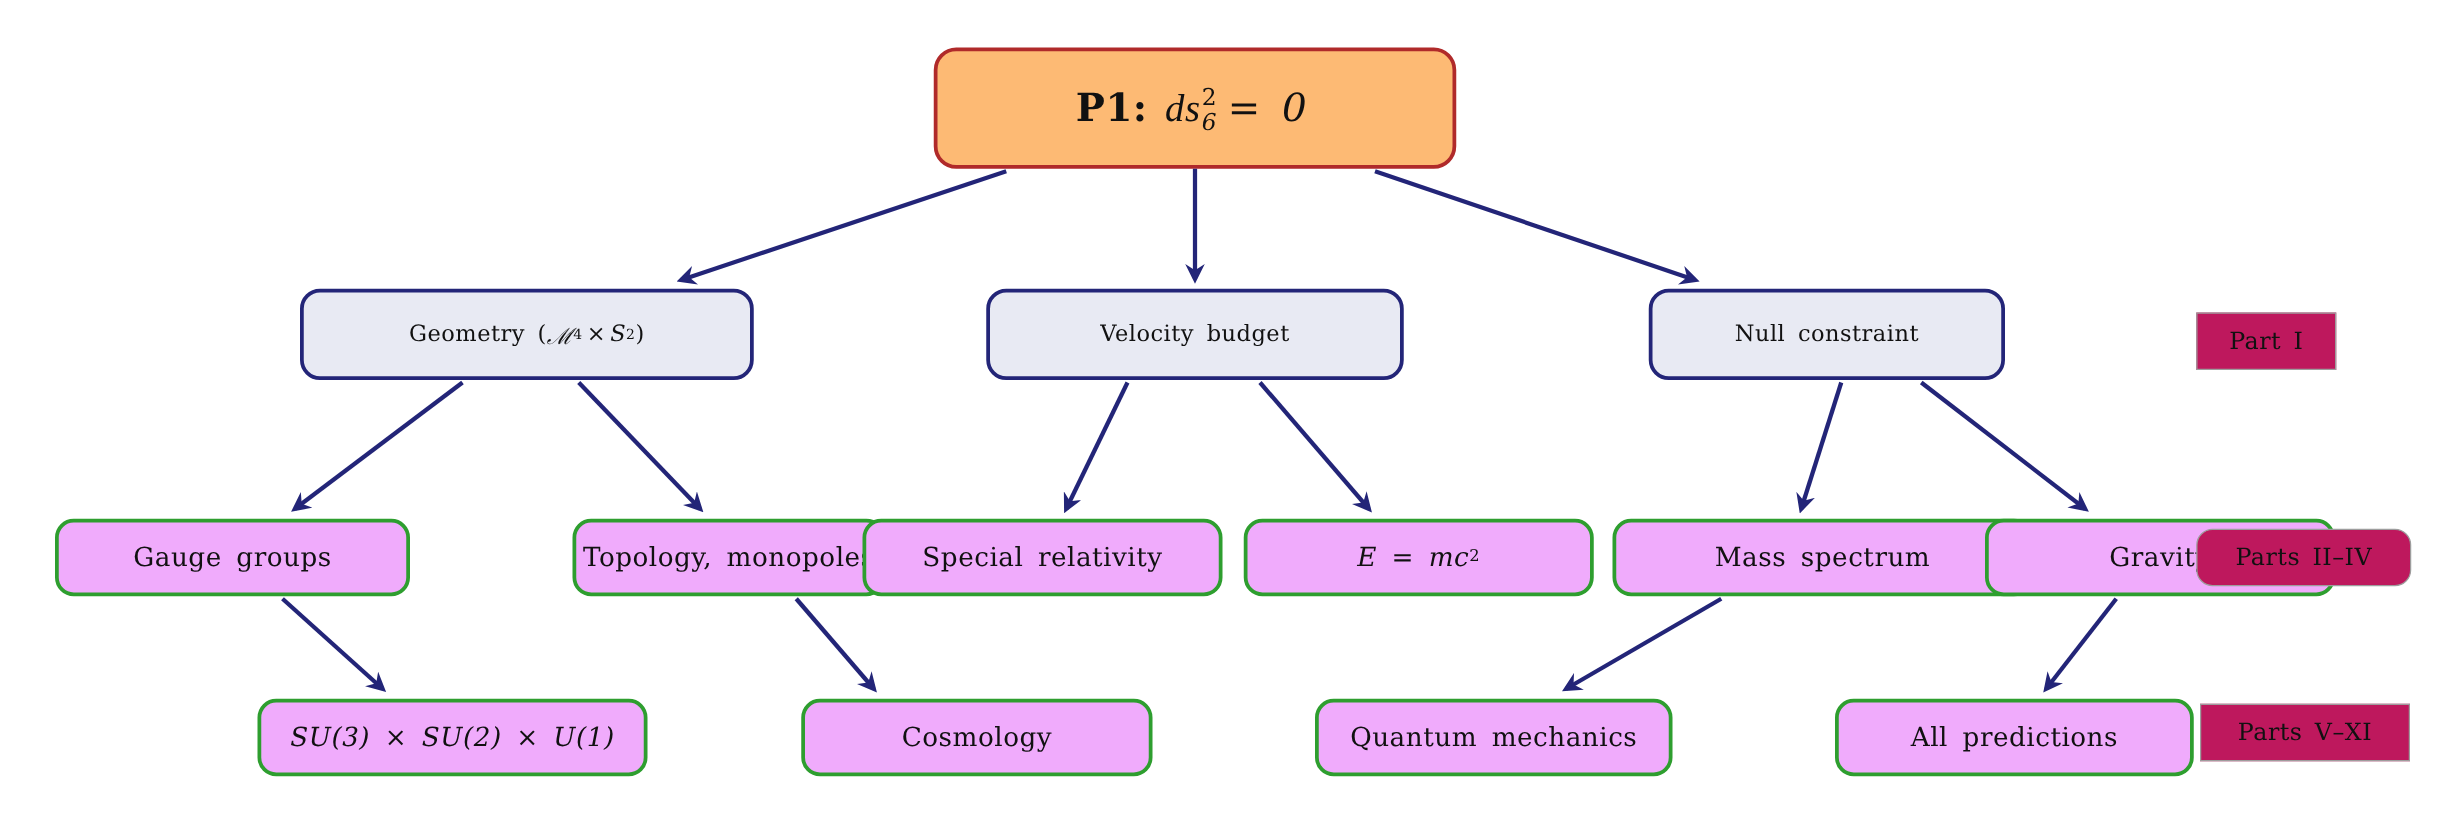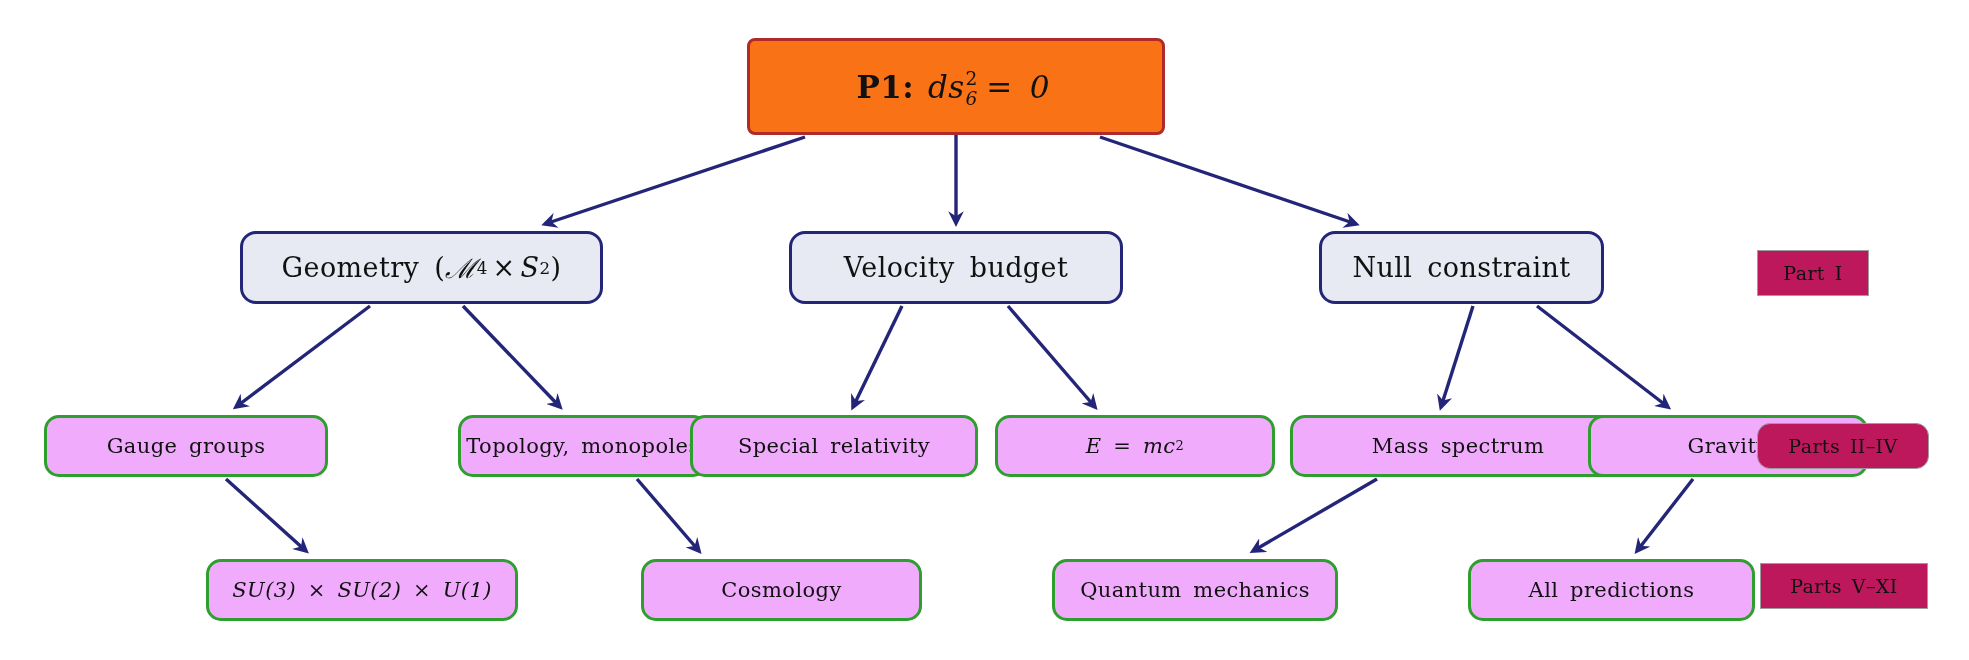--- a/index.html
+++ b/index.html
@@ -12,26 +12,26 @@
   }
   .edges{position:absolute;left:0;top:0;width:1969px;height:660px;z-index:3;pointer-events:none;}
   .box{
     position:absolute;box-sizing:border-box;
     display:flex;align-items:center;justify-content:center;
     text-align:center;color:#111;
     word-spacing:0.22em;letter-spacing:0.4px;
     z-index:2;
   }
   .root-box{
-    border:3.5px solid #b02a2a;background:#f97316;
-    border-radius:8px;font-size:31px;z-index:2;
+    border:3.5px solid #b02a2a;background:#fdba74;
+    border-radius:18px;font-size:31px;z-index:2;
   }
   .blue-box{
     border:3.2px solid #232578;background:#e8eaf3;
-    border-radius:16px;font-size:27px;
+    border-radius:16px;font-size:18px;
   }
   .green-box{
     border:3px solid #2e9e2f;background:#f0abfc;
     border-radius:15px;font-size:21px;
   }
   .over{z-index:4;}
   .under{z-index:2;}
   .plabel{
     position:absolute;box-sizing:border-box;
     display:flex;align-items:center;justify-content:center;
@@ -43,21 +43,21 @@
   .math{font-style:italic;}
   .bold{font-weight:bold;font-style:normal;}
   sup.m{font-size:0.62em;vertical-align:0.55em;line-height:0;}
   .supsub{
     display:inline-flex;flex-direction:column;align-items:flex-start;
     font-size:0.60em;line-height:1.05;margin:0 3px 0 1px;
     transform:translateY(0.12em);font-style:normal;
   }
   .supsub .ss-sup{font-style:normal;}
   .supsub .ss-sub{font-style:italic;}
-  .gap-l{margin-left:0.45em;}
+  .gap-l{margin-left:0.45em;font-family:Liberation Serif, serif;}
   .gap-s{margin-left:0.18em;margin-right:0.18em;}
 </style>
 </head>
 <body>
 
 <div class="canvas">
 
   <svg class="edges" width="1969" height="660" viewBox="0 0 1969 660" xmlns="http://www.w3.org/2000/svg">
     <defs>
       <marker id="ah" viewBox="0 0 10 10" refX="7.5" refY="5" markerWidth="4.6" markerHeight="4.6" orient="auto-start-reverse">

